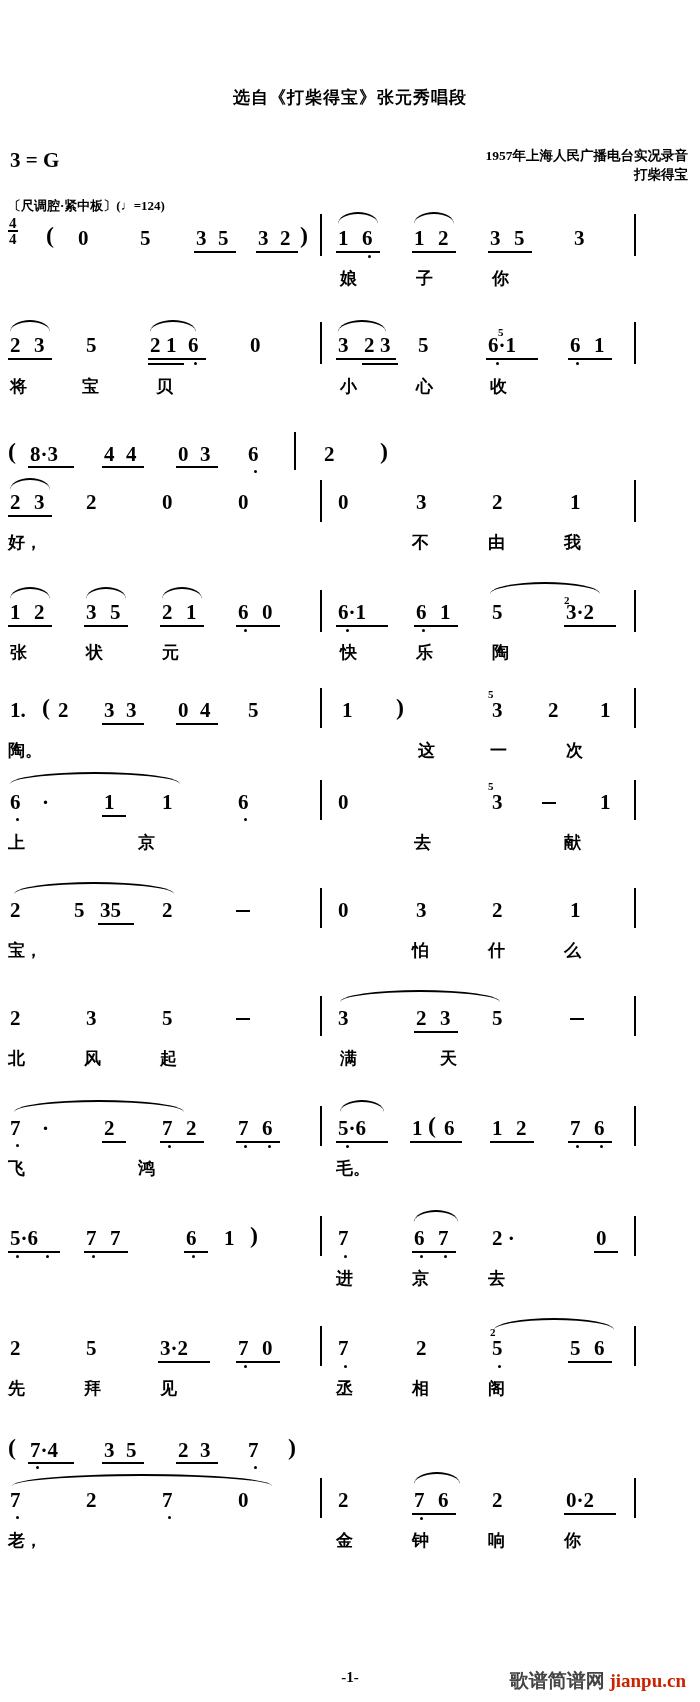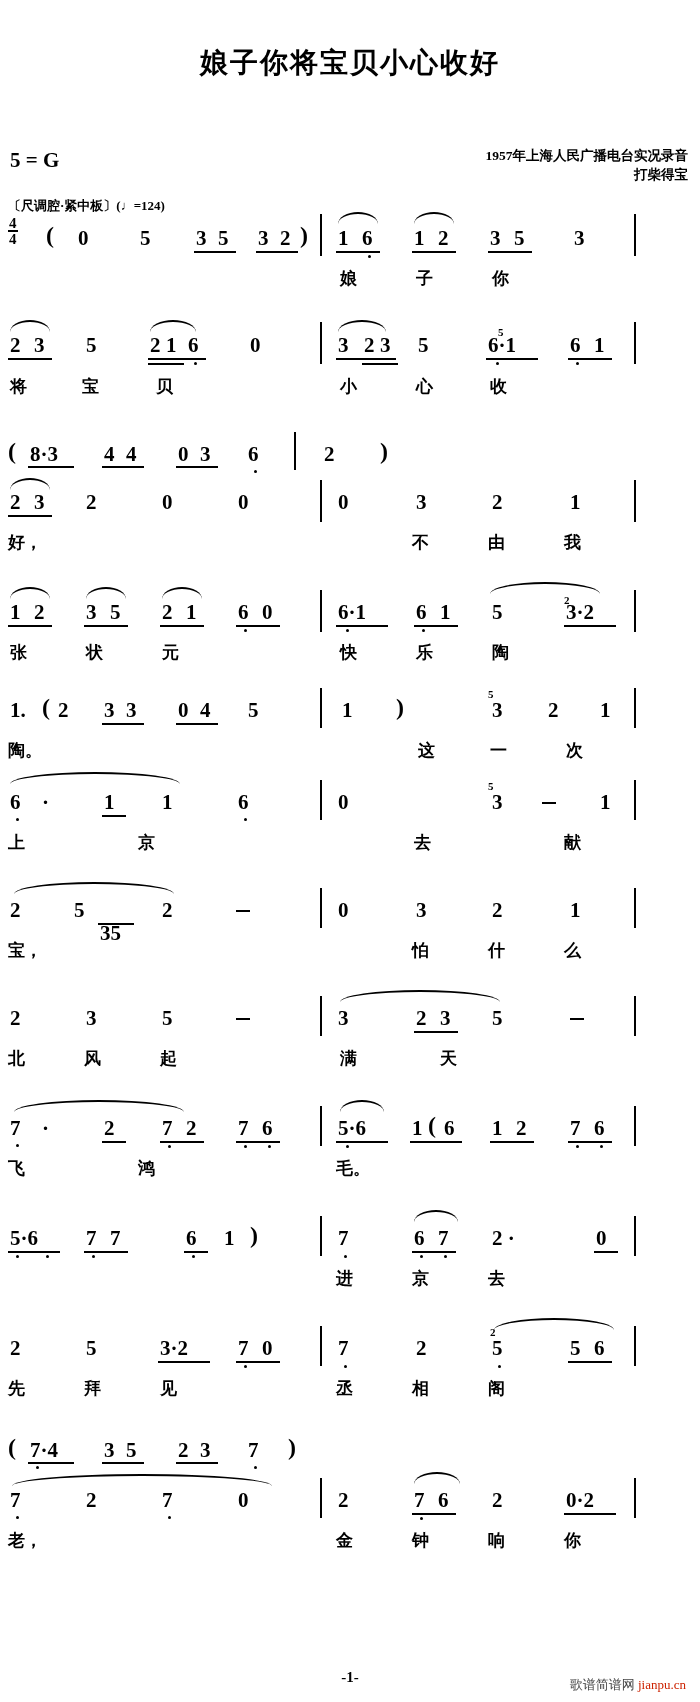--- a/index.html
+++ b/index.html
@@ -40,30 +40,30 @@
   .slur{position:absolute;border-top:2px solid #000;border-radius:50%/100% 100% 0 0;height:10px;}
   .dot{position:absolute;width:3px;height:3px;border-radius:50%;background:#000;}
   .dash{position:absolute;height:2px;width:14px;background:#000;}
   .paren{position:absolute;font-weight:bold;font-size:24px;}
   .grace{position:absolute;font-size:11px;font-weight:bold;}
 
   .footer{
     position:absolute;left:0;bottom:16px;width:700px;text-align:center;
     font-size:15px;font-weight:bold;
   }
-  .wm{position:absolute;right:14px;bottom:8px;font-size:13px;color:#cc2200;font-weight:normal;}
+  .wm{position:absolute;right:14px;bottom:8px;font-size:19px;color:#cc2200;font-weight:bold;}
   .wm .gray{color:#444;}
 </style>
 </head>
 <body>
 
 <div class="page">
 
-  <div class="maintitle">娘子你将宝贝小心收好</div>
-  <div class="keysig">5 = G</div>
+  <div class="subtitle">选自《打柴得宝》张元秀唱段</div>
+  <div class="keysig">3 = G</div>
   <div class="rec1">1957年上海人民广播电台实况录音</div>
   <div class="rec2">打柴得宝</div>
   <div class="modeline">〔尺调腔·紧中板〕(♩=124)</div>
 
   <div class="meter">
     <b class="num">4</b>
     <b>4</b>
   </div>
 
   <div class="sys" style="top:0">
@@ -304,21 +304,21 @@
     <div class="lyr" style="left:8px;top:834px;">上</div>
     <div class="lyr" style="left:138px;top:834px;">京</div>
     <div class="lyr" style="left:414px;top:834px;">去</div>
     <div class="lyr" style="left:564px;top:834px;">献</div>
   </div>
 
   <div class="sys" style="top:0">
     <div class="slur" style="left:14px;top:882px;width:160px;"></div>
     <div class="n" style="left:10px;top:900px;">2</div>
     <div class="n" style="left:74px;top:900px;">5</div>
-    <div class="n" style="left:100px;top:900px;margin-top:23px;">35</div>
+    <div class="n" style="left:100px;top:900px;">35</div>
     <div class="beam" style="left:98px;top:923px;width:36px;"></div>
     <div class="n" style="left:162px;top:900px;">2</div>
     <div class="dash" style="left:236px;top:910px;"></div>
 
     <div class="bar" style="left:320px;top:888px;height:40px;"></div>
 
     <div class="n" style="left:338px;top:900px;">0</div>
     <div class="n" style="left:416px;top:900px;">3</div>
     <div class="n" style="left:492px;top:900px;">2</div>
     <div class="n" style="left:570px;top:900px;">1</div>

